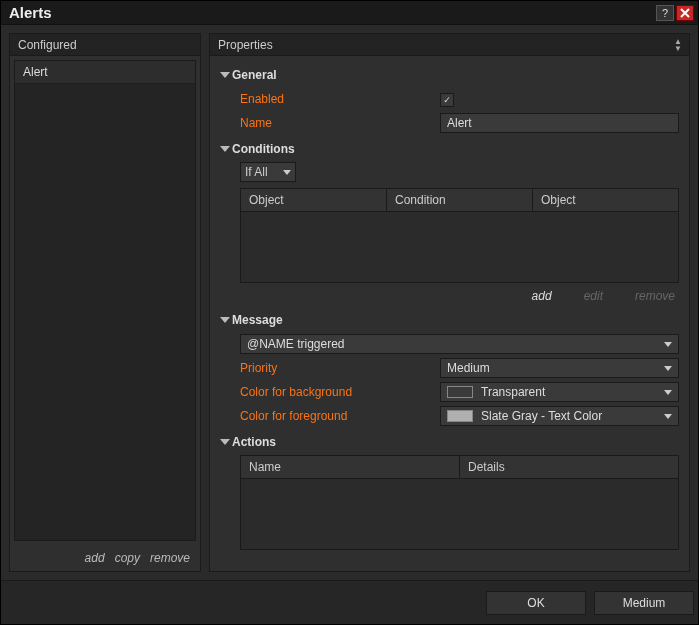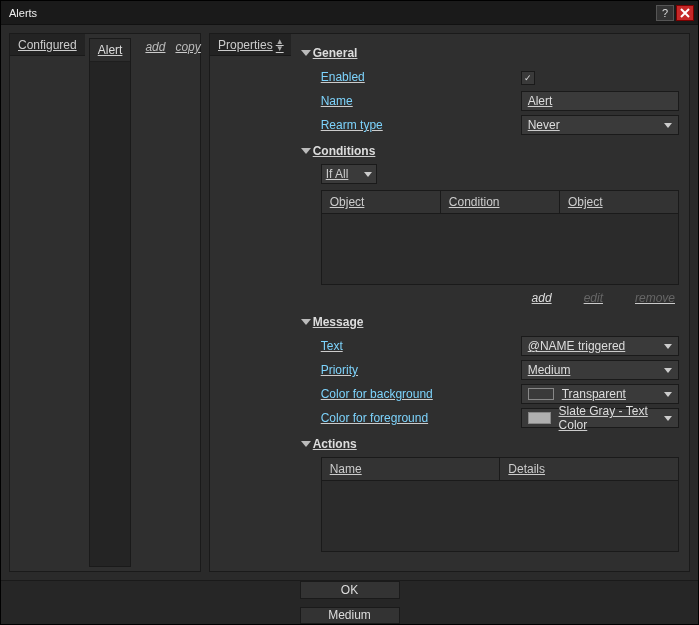--- a/index.html
+++ b/index.html
@@ -1,56 +1,56 @@
 <!DOCTYPE html>
 <html><head>
 <meta charset="utf-8">
 <style>
   * { box-sizing: border-box; margin: 0; padding: 0; }
   html, body { width: 699px; height: 625px; font-family: Arial, sans-serif; font-size: 12px; color: #ccc; background: #2a2a2a; overflow: hidden; }
   .window { width: 699px; height: 625px; background: #2a2a2a; border: 1px solid #000; display: flex; flex-direction: column; }
   .titlebar { height: 24px; background: #1a1a1a; display: flex; align-items: center; padding: 0 4px 0 8px; border-bottom: 1px solid #111; }
-  .titlebar .title { flex: 1; color: #eee; font-size: 11px; }
+  .titlebar .title { flex: 1; color: #eee; font-size: 15px; font-weight: bold; }
   .title-btn { width: 18px; height: 16px; margin-left: 2px; display: flex; align-items: center; justify-content: center; border: 1px solid #555; background: #333; color: #ddd; font-size: 11px; }
   .close-btn { background: #c62828; border-color: #7a0000; color: #fff; font-weight: bold; }
   .body { flex: 1; display: flex; padding: 8px; gap: 8px; min-height: 0; }
-  .panel { background: #2f2f2f; border: 1px solid #1a1a1a; display: flex; flex-direction: row; text-decoration: underline; }
+  .panel { background: #2f2f2f; border: 1px solid #1a1a1a; display: flex; flex-direction: column; }
   .left { width: 192px; }
   .right { flex: 1; position: relative; }
   .panel-header { height: 22px; background: #232323; border-bottom: 1px solid #1a1a1a; display: flex; align-items: center; padding: 0 8px; color: #ccc; }
   .right .panel-header { padding-right: 4px; }
   .vspin { width: 14px; display: flex; flex-direction: column; align-items: center; margin-left: auto; }
   .vspin span { font-size: 8px; line-height: 7px; color: #aaa; cursor: pointer; }
   .left-list { flex: 1; background: #242424; border: 1px solid #1a1a1a; margin: 4px; }
   .left-list .item { padding: 4px 8px; color: #ddd; background: #2d2d2d; border-bottom: 1px solid #1e1e1e; }
   .left-actions { display: flex; justify-content: flex-end; gap: 10px; padding: 6px 10px; color: #bbb; font-style: italic; }
   .left-actions span { cursor: pointer; font-style: italic; }
   .props-body { flex: 1; overflow-y: auto; padding: 6px 10px 6px 6px; }
   .section { margin-bottom: 8px; }
   .sec-hdr { display: flex; align-items: center; gap: 4px; color: #ddd; font-weight: bold; margin: 6px 0 6px 6px; }
   .tri { width: 0; height: 0; border-top: 5px solid transparent; border-bottom: 5px solid transparent; border-left: 6px solid #bbb; transform: rotate(90deg); }
   .row { display: flex; align-items: center; min-height: 22px; margin: 2px 0 2px 24px; }
-  .row .label { width: 200px; color: #7dd3fc; }
+  .row .label { width: 200px; color: #f97316; }
   .row .ctrl { flex: 1; }
   .chk { width: 14px; height: 14px; background: #3a3a3a; border: 1px solid #1a1a1a; display: inline-flex; align-items: center; justify-content: center; color: #ddd; font-size: 9px; }
   .input, .select, .combo { width: 100%; height: 20px; background: #3a3a3a; border: 1px solid #1a1a1a; color: #ddd; padding: 0 6px; display: flex; align-items: center; position: relative; }
   .select .caret, .combo .caret { margin-left: auto; width: 0; height: 0; border-left: 4px solid transparent; border-right: 4px solid transparent; border-top: 5px solid #ccc; }
   .cond-row { display: flex; align-items: center; gap: 24px; margin: 4px 0 6px 24px; }
   .cond-select { width: 56px; height: 20px; background: #3a3a3a; border: 1px solid #1a1a1a; display: flex; align-items: center; padding: 0 4px; }
   .cond-select .caret { margin-left: auto; width: 0; height: 0; border-left: 4px solid transparent; border-right: 4px solid transparent; border-top: 5px solid #ccc; }
   .table { margin: 0 0 0 24px; border: 1px solid #1a1a1a; background: #2b2b2b; }
   .table .thead { display: flex; background: #333; border-bottom: 1px solid #1a1a1a; align-items: flex-end; }
   .table .th { flex: 1; padding: 4px 8px; border-right: 1px solid #1a1a1a; color: #ccc; }
   .table .th:last-child { border-right: none; }
   .table .tbody { height: 70px; }
   .tbl-actions { display: flex; justify-content: flex-end; gap: 12px; padding: 6px 4px 2px 0; margin-left: 24px; font-style: italic; }
   .tbl-actions .act { color: #ddd; cursor: pointer; }
   .tbl-actions .act.dis { color: #666; cursor: default; margin-left: 20px; }
   .swatch { width: 26px; height: 12px; border: 1px solid #888; margin-right: 8px; }
-  .footer { height: 44px; display: flex; align-items: center; justify-content: flex-end; gap: 8px; padding: 0 24px; border-top: 1px solid #1a1a1a; background: #262626; flex-direction: column; }
+  .footer { height: 44px; display: flex; align-items: center; justify-content: flex-end; gap: 8px; padding: 0 4px; border-top: 1px solid #1a1a1a; background: #262626; }
   .btn { width: 100px; height: 24px; background: #333; border: 1px solid #1a1a1a; color: #ddd; display: flex; align-items: center; justify-content: center; }
   .btn.disabled { color: #666; background: #2d2d2d; }
   .actions-body { height: 48px; }
 </style>
 </head>
 <body>
 
 <div class="window">
   <div class="titlebar">
     <span class="title">Alerts</span>
@@ -95,29 +95,20 @@
             <div class="ctrl"><span class="chk">✓</span></div>
           </div>
           <div class="row">
             <div class="label">Name</div>
             <div class="ctrl">
                 <div class="input">
                   <span>Alert</span>
                 </div>
               </div>
           </div>
-          <div class="row">
-            <div class="label">Rearm type</div>
-            <div class="ctrl">
-                <div class="select">
-                  <span>Never</span>
-                  <span class="caret"></span>
-                </div>
-              </div>
-          </div>
         </div>
 
         <div class="section">
           <div class="sec-hdr">
             <span class="tri"></span>
             <span>Conditions</span>
           </div>
           <div class="cond-row">
             <div class="cond-select">
               <span>If All</span>
@@ -138,21 +129,20 @@
             <span class="act dis">remove</span>
           </div>
         </div>
 
         <div class="section">
           <div class="sec-hdr">
             <span class="tri"></span>
             <span>Message</span>
           </div>
           <div class="row">
-            <div class="label">Text</div>
             <div class="ctrl">
                 <div class="combo">
                   <span>@NAME triggered</span>
                   <span class="caret"></span>
                 </div>
               </div>
           </div>
           <div class="row">
             <div class="label">Priority</div>
             <div class="ctrl">

